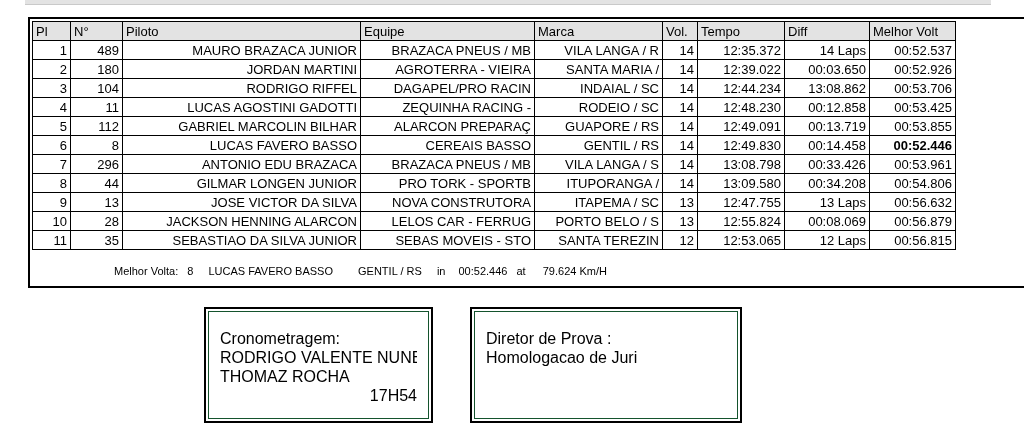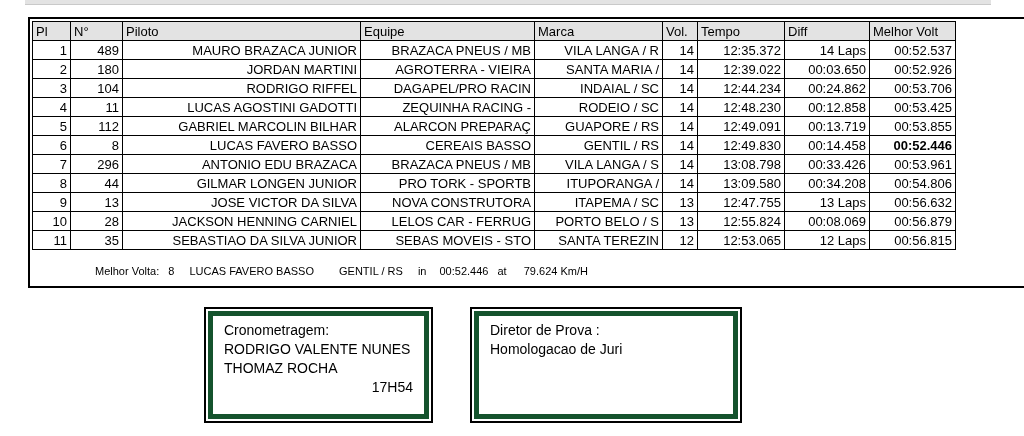--- a/index.html
+++ b/index.html
@@ -24,38 +24,38 @@
     border:1px solid #000; height:19px; font-size:13px;
     padding:0 3px; white-space:nowrap; overflow:hidden; vertical-align:middle;
   }
   table.results th {
     background:#e3e3e3; font-weight:normal; text-align:left;
   }
   td.al-r { text-align:right; }
   td.al-l { text-align:right; }
   td.bold { font-weight:bold; }
   .best-lap {
-    position:absolute; left:65px; top:246px; font-size:11px;
+    position:absolute; left:84px; top:246px; font-size:11px;
     white-space:nowrap; color:#000;
   }
   .best-lap span { display:inline-block; }
   .bl-label { margin-right:6px; }
   .bl-number { margin-right:12px; }
   .bl-pilot { margin-right:22px; }
   .bl-club { margin-right:12px; }
   .bl-in { margin-right:10px; }
   .bl-time { margin-right:6px; }
   .bl-at { margin-right:14px; }
   .info-box {
     position:absolute; top:307px; height:116px;
     border:2px solid #000; padding:2px; background:#fff;
   }
   .info-box .inner {
-    border:5px solid #14532d; width:100%; height:100%;
-    padding:5px 11px; font-size:14px; line-height:19px;
+    border:1px solid #14532d; width:100%; height:100%;
+    padding:17px 11px; font-size:16px; line-height:19px;
   }
   .info-box.timing { left:204px; width:229px; }
   .info-box.jury  { left:470px; width:272px; }
   .line { white-space:nowrap; overflow:hidden; }
   .line.centered { text-align:right; }
 </style>
 </head>
 <body>
 
 <div class="top-strip"></div>
@@ -110,21 +110,21 @@
           <td class="al-r">00:52.926</td>
         </tr>
         <tr>
           <td class="al-r">3</td>
           <td class="al-r">104</td>
           <td class="al-l">RODRIGO RIFFEL</td>
           <td class="al-l">DAGAPEL/PRO RACIN</td>
           <td class="al-l">INDAIAL / SC</td>
           <td class="al-r">14</td>
           <td class="al-r">12:44.234</td>
-          <td class="al-r">00:24.862</td>
+          <td class="al-r">13:08.862</td>
           <td class="al-r">00:53.706</td>
         </tr>
         <tr>
           <td class="al-r">4</td>
           <td class="al-r">11</td>
           <td class="al-l">LUCAS AGOSTINI GADOTTI</td>
           <td class="al-l">ZEQUINHA RACING -</td>
           <td class="al-l">RODEIO / SC</td>
           <td class="al-r">14</td>
           <td class="al-r">12:48.230</td>
@@ -182,21 +182,21 @@
           <td class="al-l">NOVA CONSTRUTORA</td>
           <td class="al-l">ITAPEMA / SC</td>
           <td class="al-r">13</td>
           <td class="al-r">12:47.755</td>
           <td class="al-r">13 Laps</td>
           <td class="al-r">00:56.632</td>
         </tr>
         <tr>
           <td class="al-r">10</td>
           <td class="al-r">28</td>
-          <td class="al-l">JACKSON HENNING CARNIEL</td>
+          <td class="al-l">JACKSON HENNING ALARCON</td>
           <td class="al-l">LELOS CAR - FERRUG</td>
           <td class="al-l">PORTO BELO / S</td>
           <td class="al-r">13</td>
           <td class="al-r">12:55.824</td>
           <td class="al-r">00:08.069</td>
           <td class="al-r">00:56.879</td>
         </tr>
         <tr>
           <td class="al-r">11</td>
           <td class="al-r">35</td>

